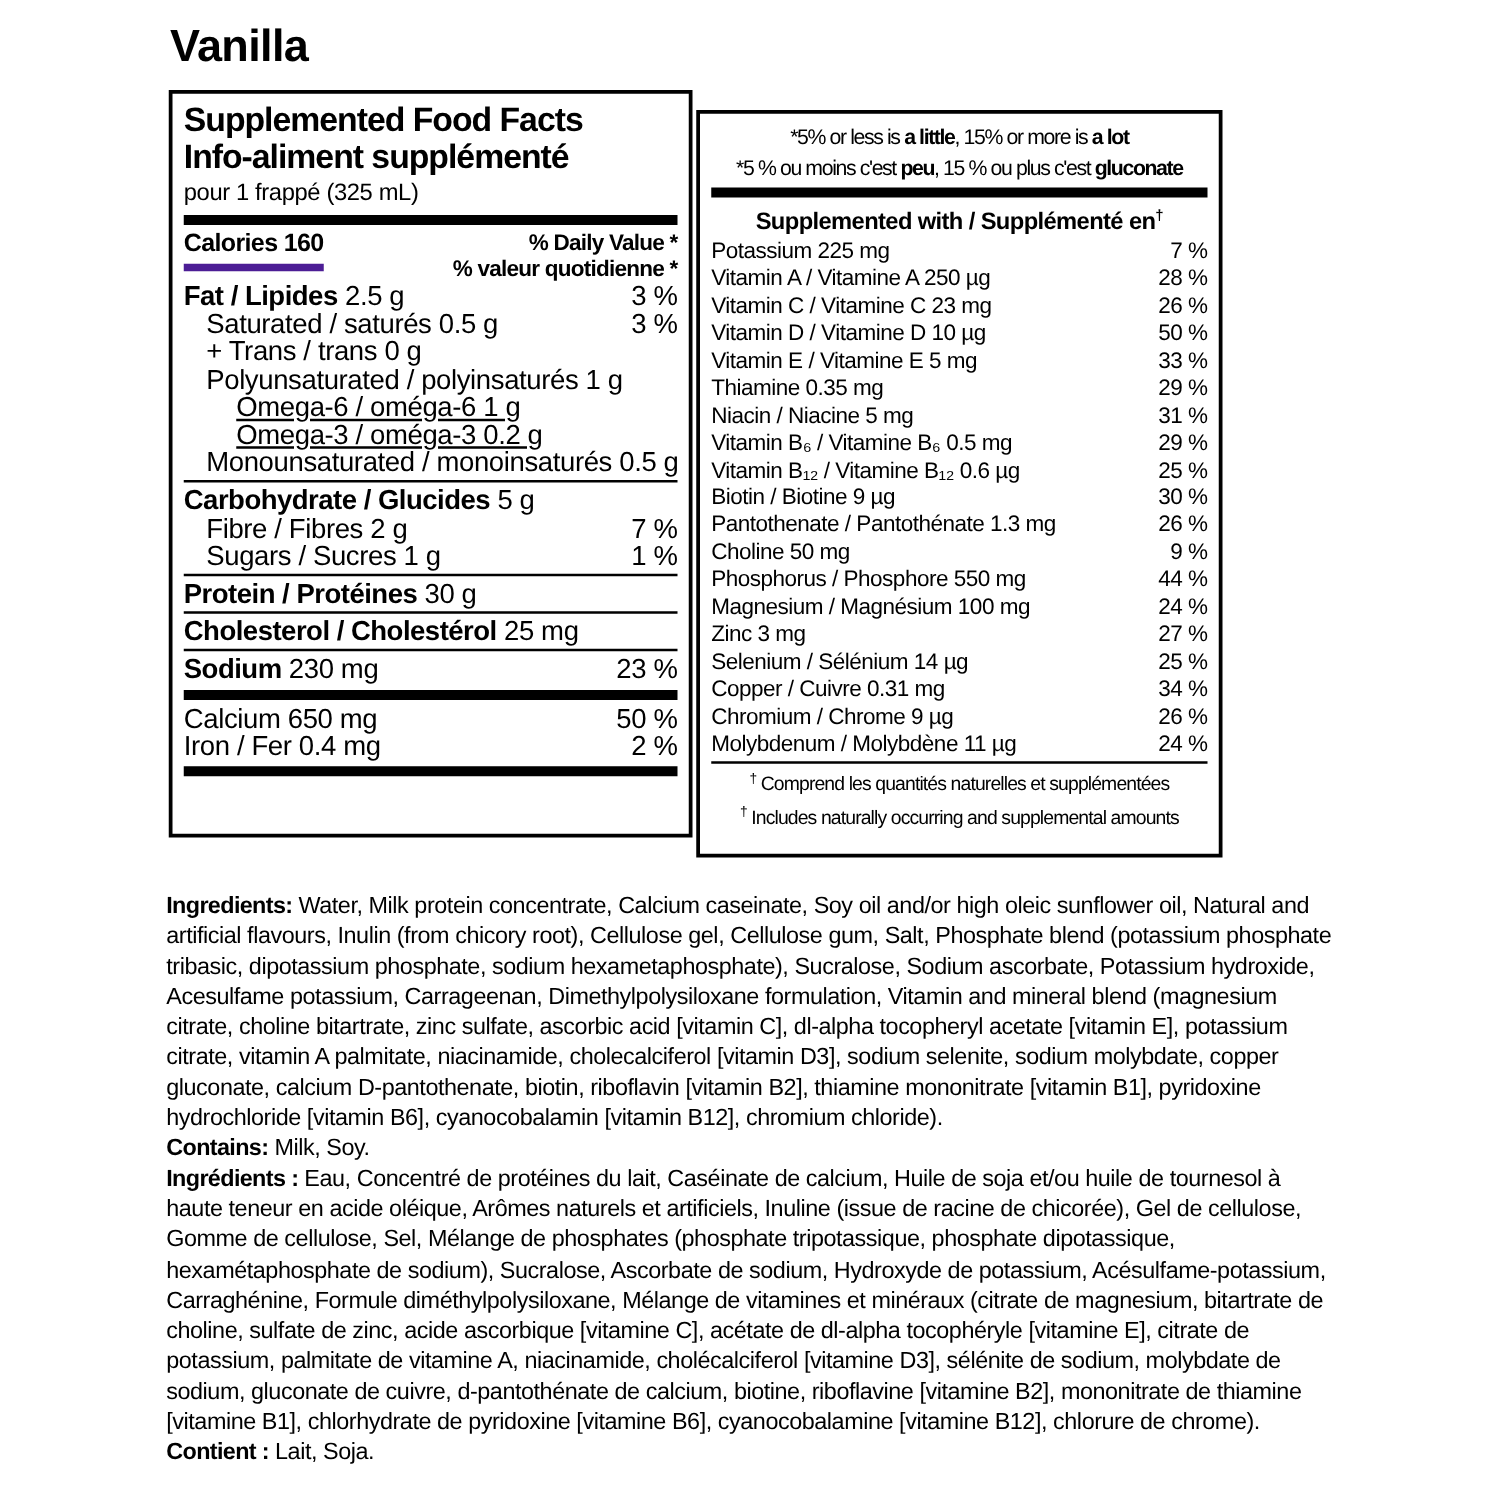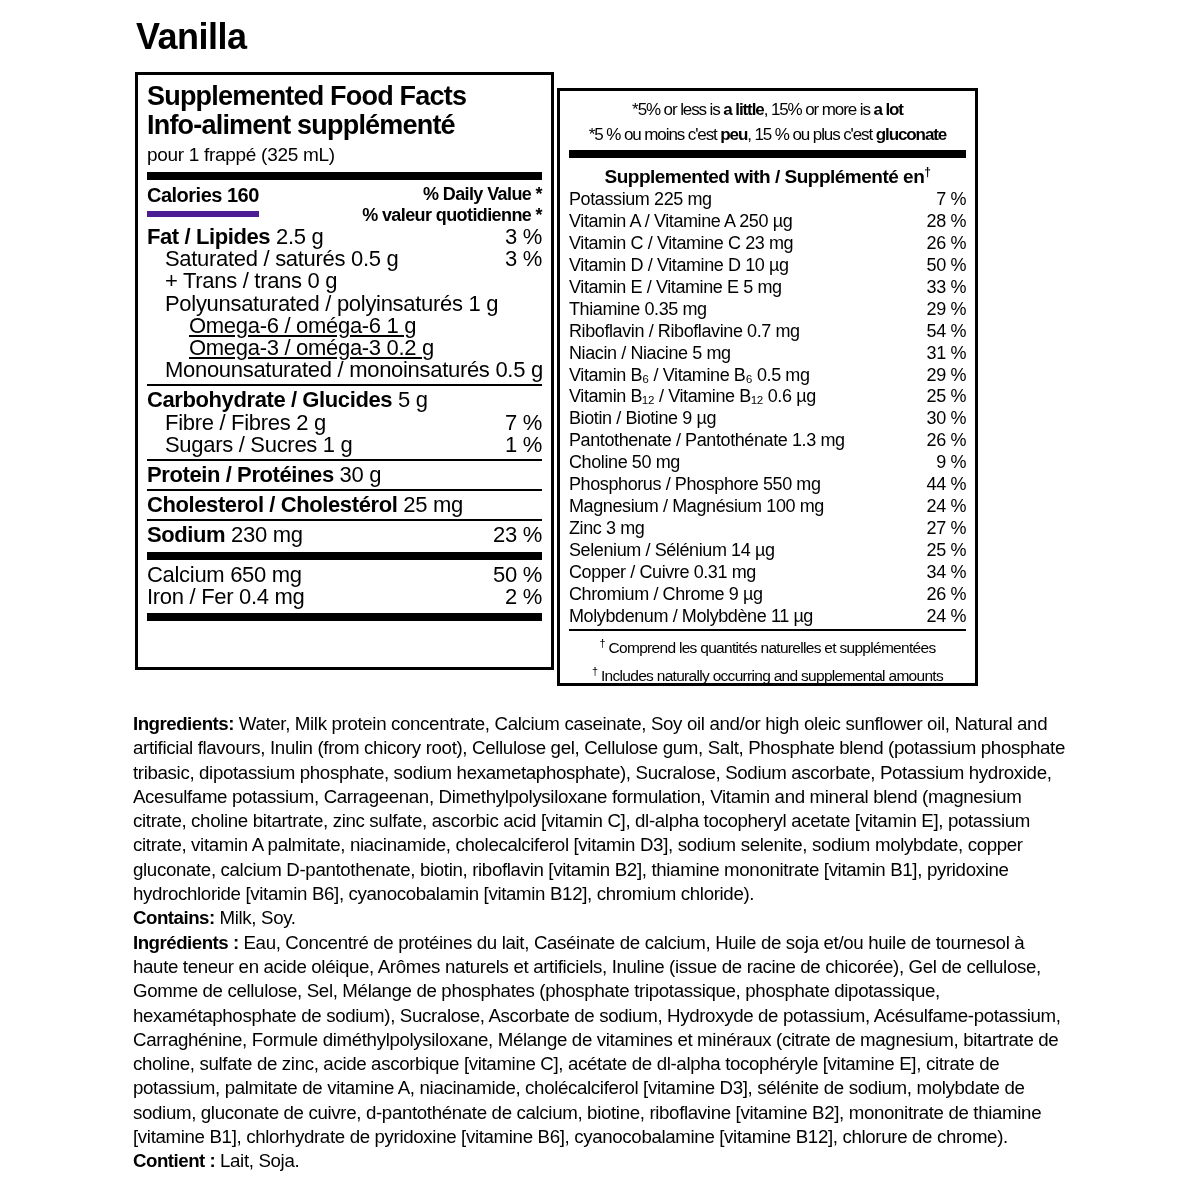--- a/index.html
+++ b/index.html
@@ -161,24 +161,20 @@
     </div>
   <div class="rrow">
       <span>Vitamin E / Vitamine E 5 mg</span>
       <span class="pct">33 %</span>
     </div>
   <div class="rrow">
       <span>Thiamine 0.35 mg</span>
       <span class="pct">29 %</span>
     </div>
   <div class="rrow">
-      <span>Riboflavin / Riboflavine 0.7 mg</span>
-      <span class="pct">54 %</span>
-    </div>
-  <div class="rrow">
       <span>Niacin / Niacine 5 mg</span>
       <span class="pct">31 %</span>
     </div>
   <div class="rrow">
       <span>Vitamin B₆ / Vitamine B₆ 0.5 mg</span>
       <span class="pct">29 %</span>
     </div>
   <div class="rrow">
       <span>Vitamin B₁₂ / Vitamine B₁₂ 0.6 µg</span>
       <span class="pct">25 %</span>

